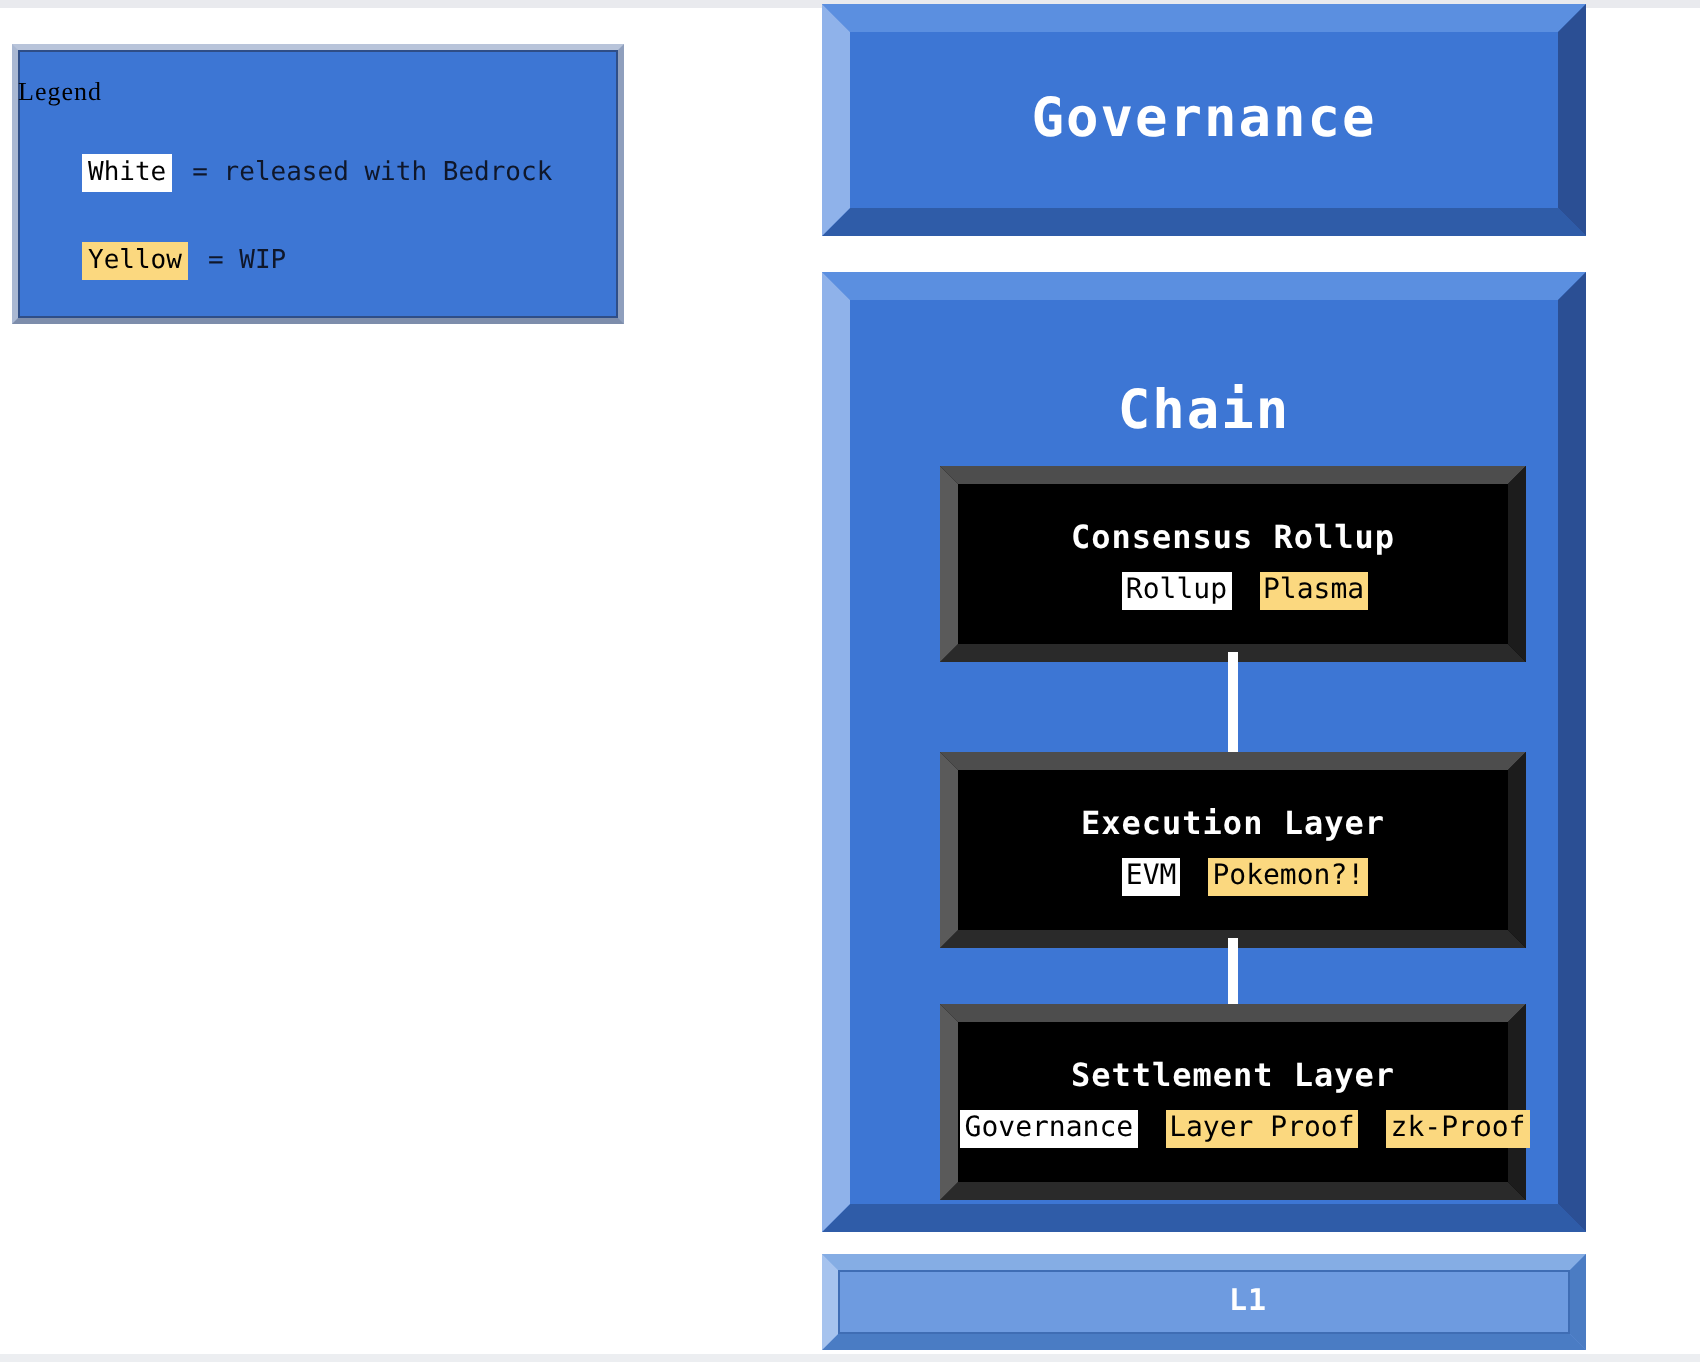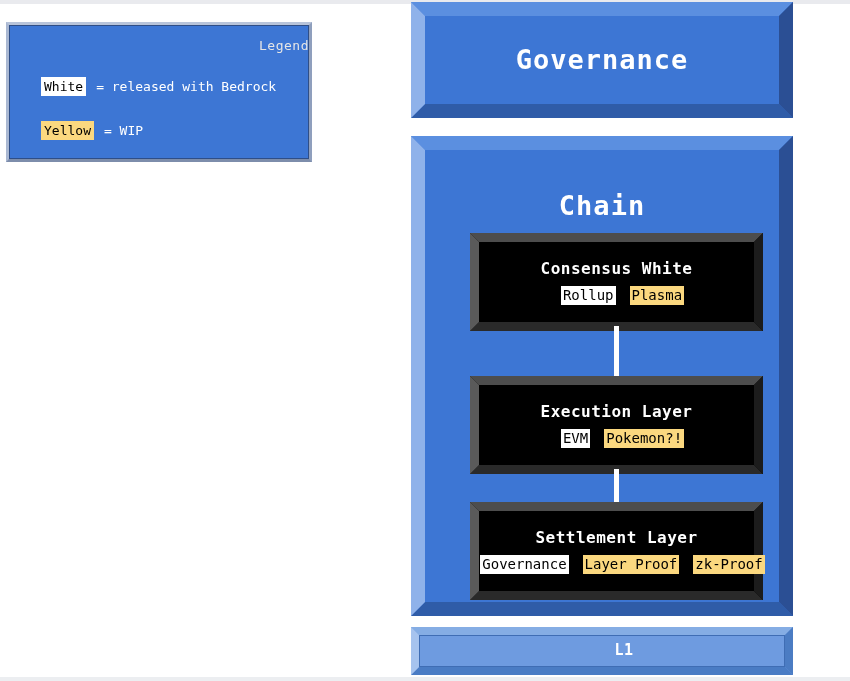--- a/index.html
+++ b/index.html
@@ -39,24 +39,25 @@
     border-top: 3px solid #b8c4da;
     border-left: 3px solid #aab8d2;
     border-right: 3px solid #8f9fbd;
     border-bottom: 3px solid #7d8dab;
     box-shadow: inset 0 0 0 1px #2f4e87;
   }
   #legend-title {
     position: absolute;
     left: 0; right: 0;
     top: 13px;
-    text-align: right;
-    color: #e5e5e5;
+    text-align: left;
+    color: #000000;
     font-size: 13px;
     letter-spacing: 0.5px;
+    font-family: Liberation Serif, serif;
   }
   .legend-row {
     position: absolute;
     left: 32px;
     display: flex;
     align-items: center;
     gap: 10px;
   }
   #legend-row-white { top: 52px; }
   #legend-row-yellow { top: 96px; }
@@ -64,21 +65,21 @@
     display: inline-block;
     font-size: 13px;
     line-height: 17px;
     padding: 1px 3px;
     color: #000000;
     font-family: "DejaVu Sans Mono", monospace;
   }
   .chip-white { background: #ffffff; }
   .chip-yellow { background: #fbd87f; }
   .legend-desc {
-    color: #ffffff;
+    color: #0f172a;
     font-size: 13px;
     font-family: "DejaVu Sans Mono", monospace;
     white-space: pre;
   }
 
   
   .bevel-box {
     position: absolute;
     box-sizing: border-box;
   }
@@ -277,21 +278,21 @@
 
     <div class="layer-box" id="consensus-layer">
       <div class="layer-face"></div>
       <div class="layer-bv">
         <div class="t"></div>
         <div class="b"></div>
         <div class="l"></div>
         <div class="r"></div>
       </div>
       <div class="layer-inner">
-        <div class="layer-title">Consensus White</div>
+        <div class="layer-title">Consensus Rollup</div>
         <div class="tag-row">
           <span class="tag white">Rollup</span>
           <span class="tag yellow">Plasma</span>
         </div>
       </div>
     </div>
 
     <div class="connector" id="connector-1"></div>
 
     <div class="layer-box" id="execution-layer">

